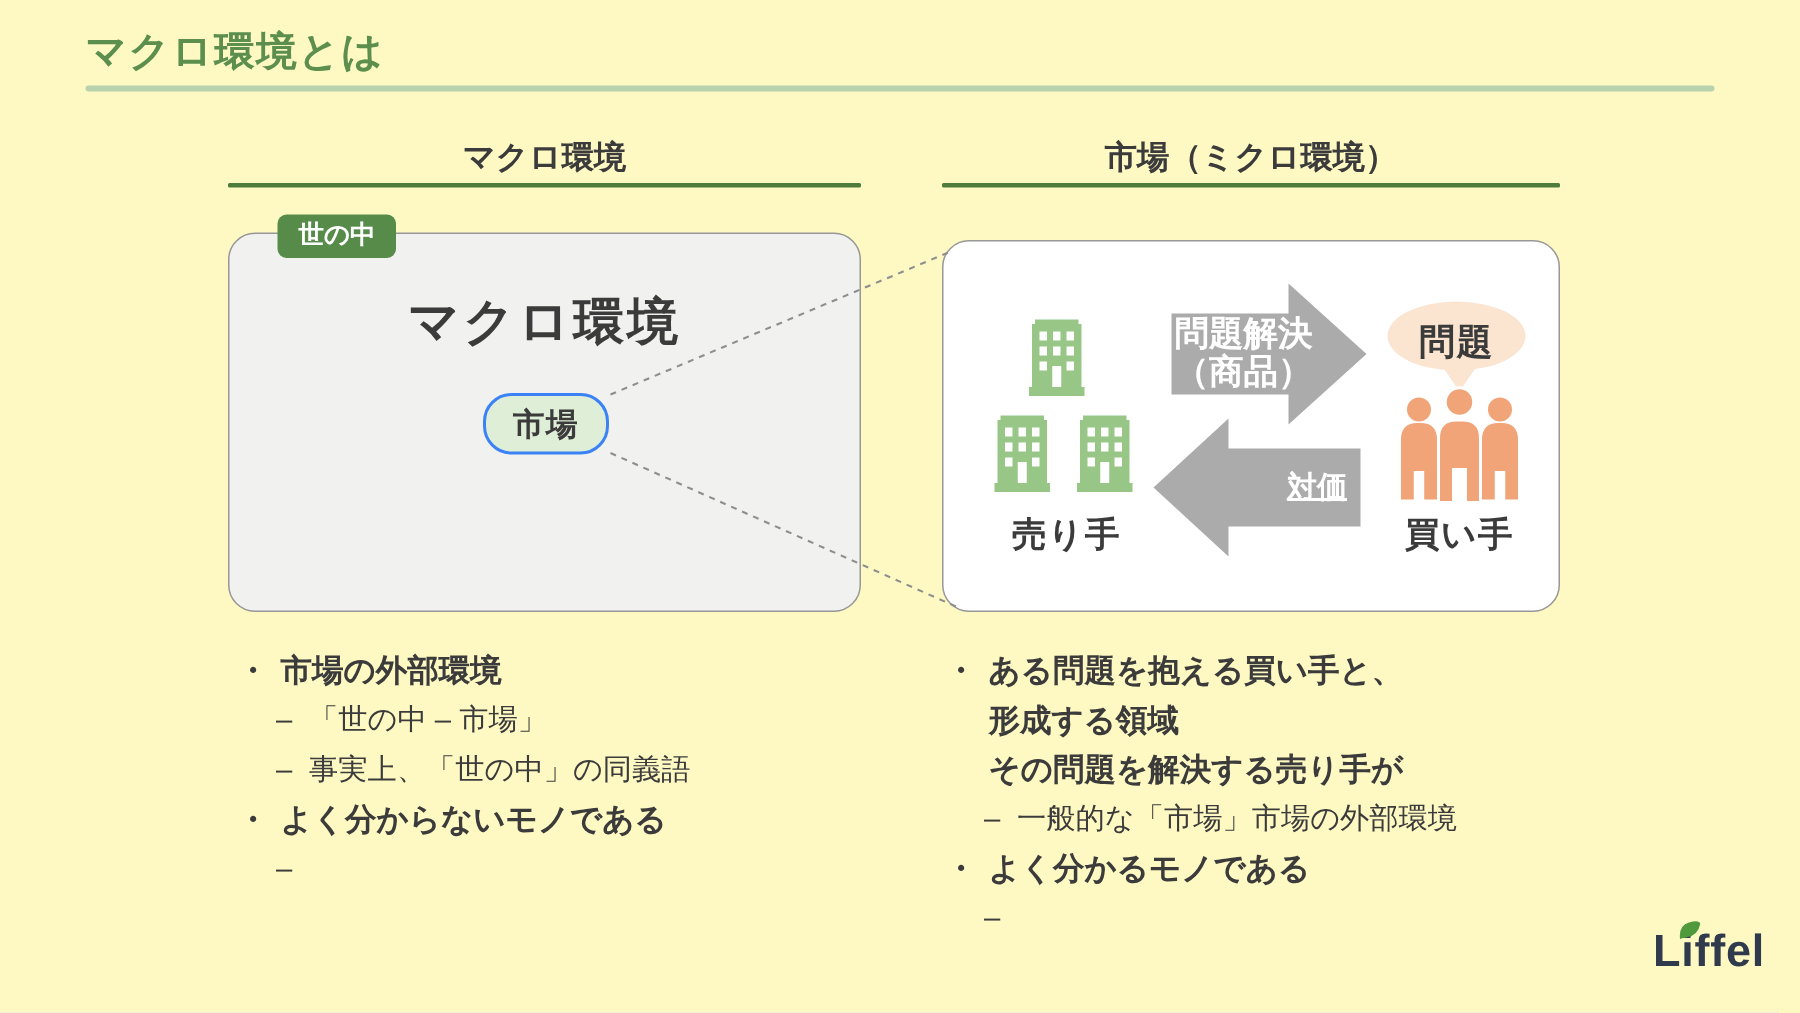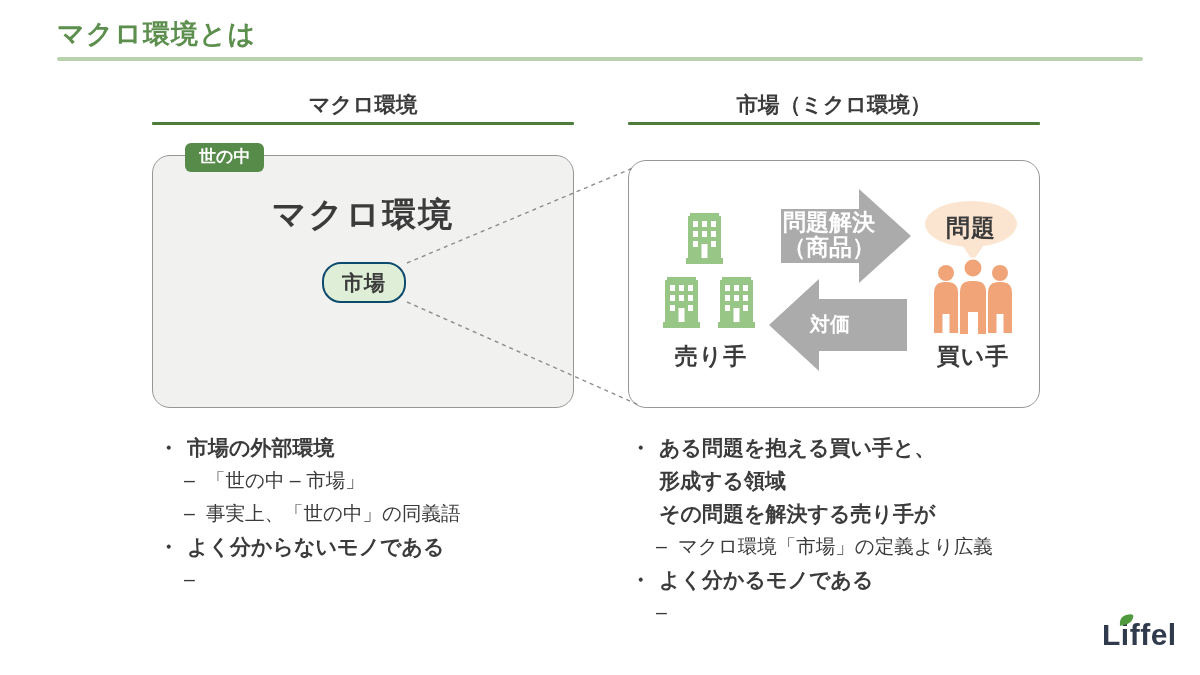--- a/index.html
+++ b/index.html
@@ -1,19 +1,19 @@
 <!DOCTYPE html>
 <html><head>
 <meta charset="utf-8">
 <style>
   * { margin:0; padding:0; box-sizing:border-box; }
   html,body { background:#e8e8e8; }
   body { font-family:"Liberation Sans","DejaVu Sans",sans-serif; }
   .slide{
-    position:relative; width:1200px; height:675px; background:#ffffff;
+    position:relative; width:1200px; height:675px; background:#fef9c3;
     overflow:hidden; color:#3b3b3b;
   }
   .abs{ position:absolute; }
 
   
   .page-title{ left:57px; top:16px; font-size:27px; font-weight:700; color:#5c8f4e; letter-spacing:1px; }
   .title-rule{ left:57px; top:57px; width:1086px; height:4px; background:#b9d2ae; border-radius:2px; }
 
   
   .col-header{ top:90px; font-size:21.5px; font-weight:700; color:#3b3b3b; text-align:center; }
@@ -24,38 +24,38 @@
   .col-rule.right{ left:628px; width:412px; }
 
   
   .macro-box{ left:152px; top:155px; width:422px; height:253px; background:#f1f1ef;
     border:1px solid #979797; border-radius:18px; }
   .tag{ left:185px; top:143px; background:#568b49; color:#fff; font-size:17px; font-weight:700;
     padding:2px 14px 4px; border-radius:6px; }
   .macro-title{ left:152px; top:192px; width:422px; text-align:center; font-size:34px;
     font-weight:700; color:#3b3b3b; letter-spacing:2px; }
   .market-chip{ left:322px; top:262px; width:84px; height:41px; background:#dfeed6;
-    border:2px solid #0c4a6e; border-radius:19px; display:flex; align-items:center;
+    border:2px solid #3b82f6; border-radius:19px; display:flex; align-items:center;
     justify-content:center; font-size:21px; font-weight:700; color:#3b3b3b; letter-spacing:1px; }
 
   
   .connectors{ left:0; top:0; width:1200px; height:675px; pointer-events:none; }
 
   
   .micro-box{ left:628px; top:160px; width:412px; height:248px; background:#ffffff;
     border:1px solid #979797; border-radius:18px; }
   .micro-art{ position:absolute; left:0; top:0; width:412px; height:248px; }
   .micro-label{ position:absolute; text-align:center; font-size:23px; font-weight:700; color:#3b3b3b; letter-spacing:1px; }
   .lbl-seller{ left:30px; top:180px; width:104px; }
   .lbl-buyer{ left:292px; top:180px; width:104px; }
   .arrow-text-top{ position:absolute; left:150px; top:49px; width:100px; text-align:center;
     font-size:23px; font-weight:700; color:#fff; line-height:25px; }
   .arrow-text-top span{ display:block; }
-  .arrow-text-bottom{ position:absolute; left:181px; top:150px; width:88px; text-align:left;
-    font-size:20px; font-weight:700; color:#fff; }
+  .arrow-text-bottom{ position:absolute; left:181px; top:150px; width:88px; text-align:right;
+    font-size:20px; font-weight:700; color:#fff;text-decoration:underline; }
   .bubble-text{ position:absolute; left:297px; top:51px; width:90px; text-align:center;
     font-size:24px; font-weight:700; color:#3b3b3b; letter-spacing:1px; }
 
   
   .blist{ top:431px; width:460px; }
   .blist.left{ left:158px; }
   .blist.right{ left:630px; }
   .li{ display:flex; line-height:33px; font-size:19.5px; font-weight:400; color:#3b3b3b; }
   .li .mk{ flex:0 0 auto; margin-right:8px; min-width:14px; }
   .li.main{ font-size:21px; font-weight:700; }
@@ -202,21 +202,21 @@
     <div class="li main">
       <span class="mk">・</span>
       <span class="tx">
         <b class="blk">ある問題を抱える買い手と、</b>
         <b class="blk">形成する領域</b>
         <b class="blk">その問題を解決する売り手が</b>
       </span>
     </div>
     <div class="li sub">
       <span class="mk">–</span>
-      <span class="tx">マクロ環境「市場」の定義より広義</span>
+      <span class="tx">一般的な「市場」市場の外部環境</span>
     </div>
     <div class="li main">
       <span class="mk">・</span>
       <span class="tx"><b>よく分かるモノ</b><span class="nm">である</span></span>
     </div>
     <div class="li sub">
       <span class="mk">–</span>
     </div>
   </div>
 

